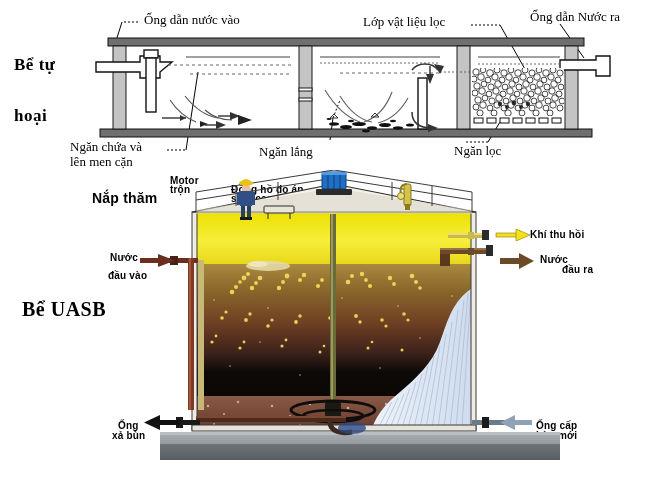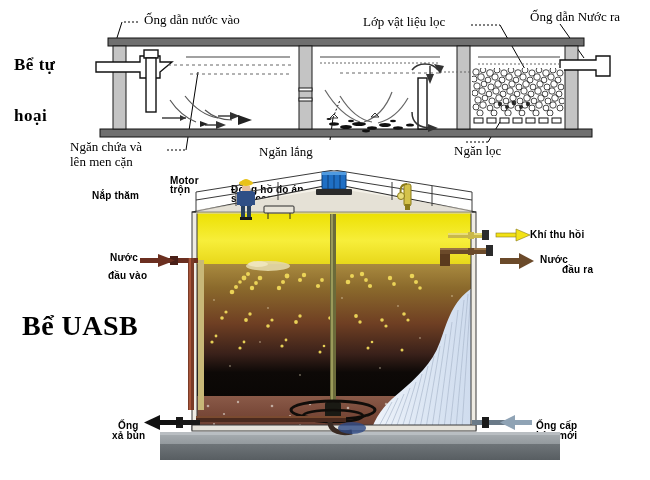--- a/index.html
+++ b/index.html
@@ -240,23 +240,23 @@
         <rect x="513" y="118" width="9" height="5" fill="#fff" stroke="#111" stroke-width="1"></rect>
         <rect x="526" y="118" width="9" height="5" fill="#fff" stroke="#111" stroke-width="1"></rect>
         <rect x="539" y="118" width="9" height="5" fill="#fff" stroke="#111" stroke-width="1"></rect>
         <rect x="552" y="118" width="9" height="5" fill="#fff" stroke="#111" stroke-width="1"></rect>
       </g>
     </svg>
   </div>
 
   <div id="uasb">
 
-    <div class="lbl title" style="left:22px;top:140px;font-size:28px;">Bể UASB</div>
-
-    <div class="lbl blabel" style="left:92px;top:20px;font-size:10px;font-family:'Liberation Sans',sans-serif;font-weight:bold;text-align:center;">Nắp thăm</div>
+    <div class="lbl title" style="left:22px;top:128px;font-size:20px;">Bể UASB</div>
+
+    <div class="lbl blabel" style="left:92px;top:20px;font-size:14px;font-family:'Liberation Sans',sans-serif;font-weight:bold;text-align:center;">Nắp thăm</div>
     <div class="lbl blabel" style="left:170px;top:5px;">Motor</div>
     <div class="lbl blabel" style="left:170px;top:14px;">trộn</div>
     <div class="lbl blabel" style="left:231px;top:14px;">Đồng hồ đo áp</div>
     <div class="lbl blabel" style="left:231px;top:23px;">suất cao</div>
 
     <div class="lbl blabel" style="left:288px;top:53px;color:#111;">Ngăn</div>
     <div class="lbl blabel" style="left:283px;top:63px;color:#111;">lưu khí</div>
     <div class="lbl blabel" style="left:272px;top:189px;color:#ffffff;">Tầng hầm</div>
     <div class="lbl blabel" style="left:224px;top:235px;color:#ffffff;">Tầng khuấy trộn</div>
 

